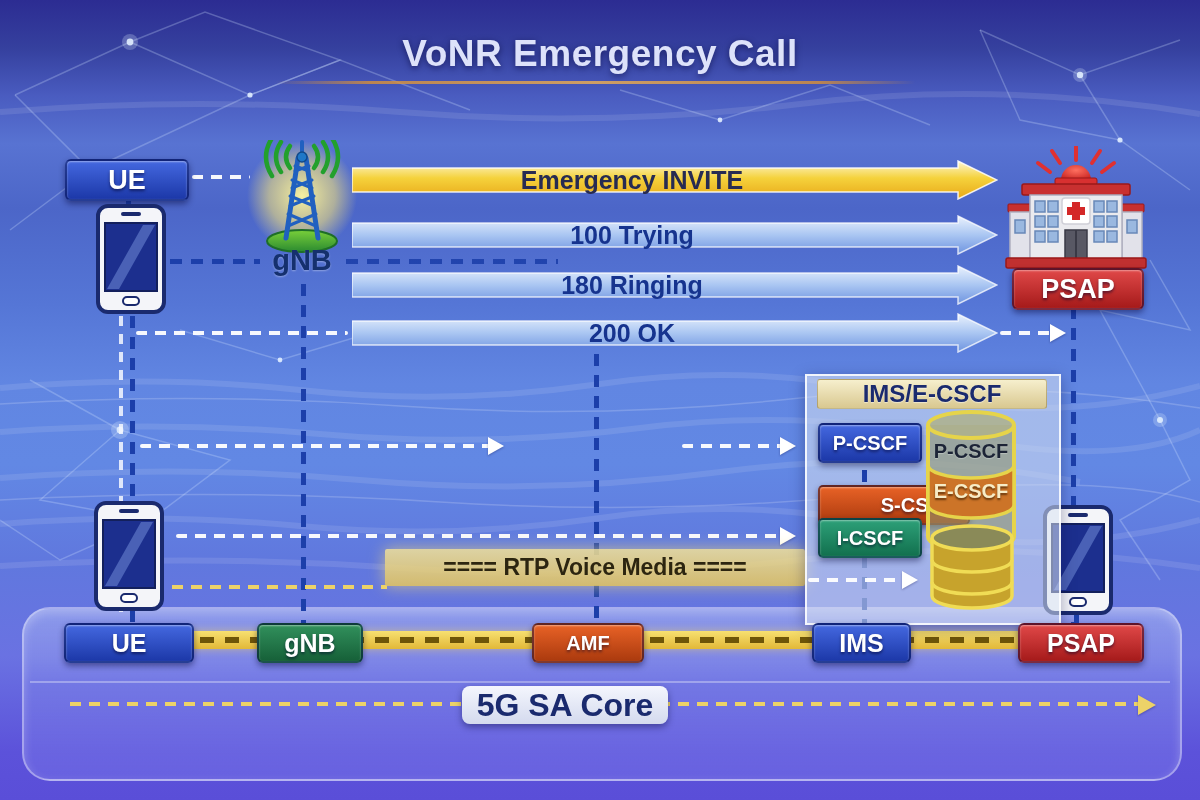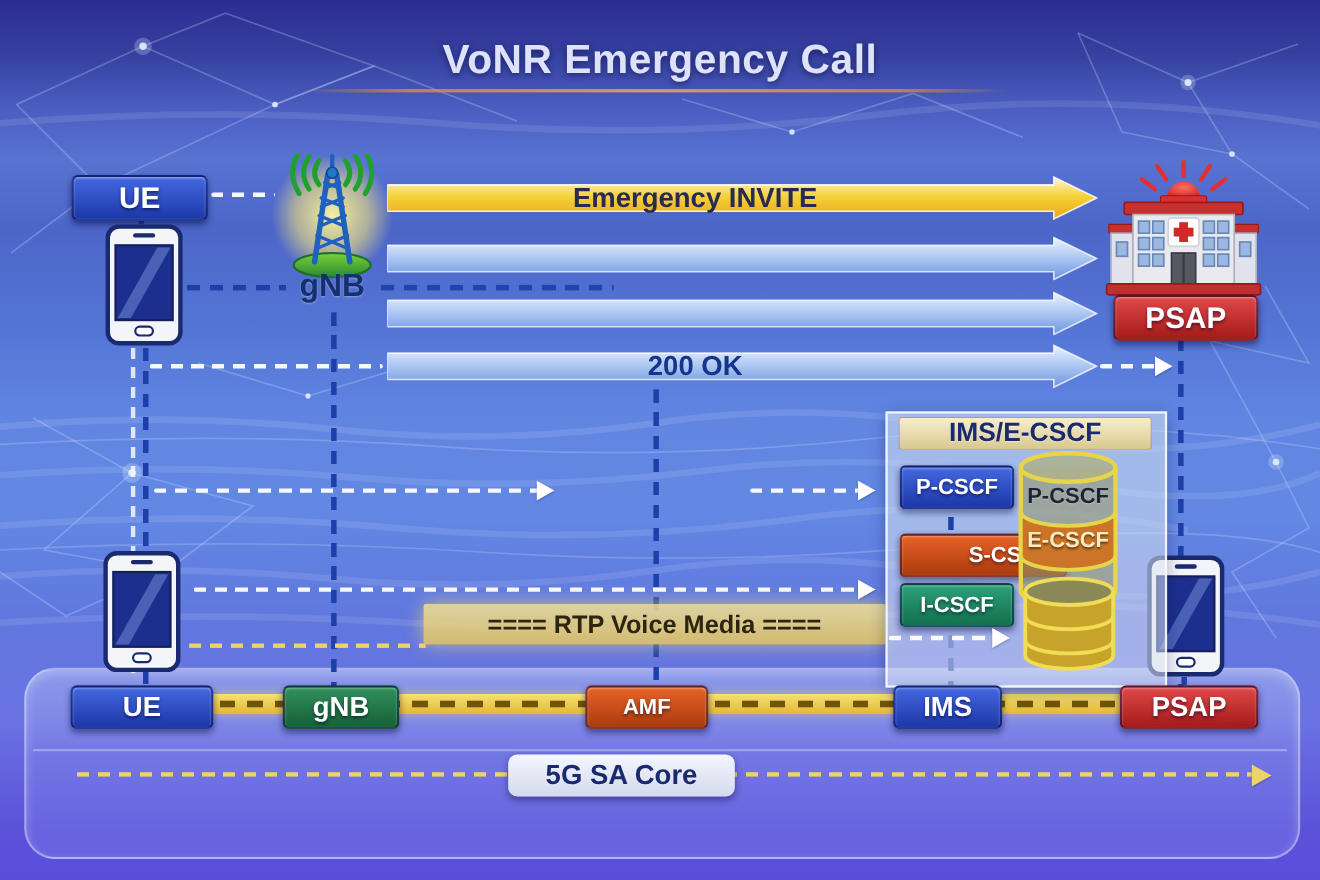--- a/index.html
+++ b/index.html
@@ -22,21 +22,21 @@
   .ah-gold{border-left-color:#ecd268;}
   
   .box{display:flex;align-items:center;justify-content:center;color:#fff;font-weight:700;
        border-radius:6px;border:2px solid rgba(5,10,60,.45);
        box-shadow:0 3px 6px rgba(0,0,50,.45), inset 0 1px 2px rgba(255,255,255,.45);
        text-shadow:0 2px 3px rgba(0,0,40,.55);}
   .b-blue{background:linear-gradient(180deg,#4468e0,#1c38a8);}
   .b-green{background:linear-gradient(180deg,#31905c,#166038);}
   .b-orange{background:linear-gradient(180deg,#e86226,#ab3a0e);}
   .b-red{background:linear-gradient(180deg,#e04848,#a51a1a);}
-  .b-teal{background:linear-gradient(180deg,#2da078,#12704e);margin-top:12px;}
+  .b-teal{background:linear-gradient(180deg,#2da078,#12704e);}
   
   .title{left:0;right:0;top:33px;text-align:center;font-size:37px;font-weight:700;color:#dde2fa;
          text-shadow:0 2px 6px rgba(10,10,60,.6);letter-spacing:.5px;}
   .gold-rule{left:275px;top:81px;width:640px;height:3px;
          background:linear-gradient(90deg,rgba(200,120,30,0),#d89038 15%,#f0b050 50%,#d89038 85%,rgba(200,120,30,0));opacity:.8;}
   .arrow-label{display:flex;align-items:center;justify-content:center;font-weight:700;font-size:25px;}
   .lbl-navy{color:#16338e;}
   .lbl-dark{color:#272b52;}
   .gnb-label{color:#15306e;font-weight:700;font-size:29px;text-shadow:0 1px 2px rgba(255,255,255,.35);}
   .panel{background:rgba(216,226,242,.55);border:2px solid rgba(255,255,255,.85);
@@ -45,21 +45,21 @@
          background:linear-gradient(180deg,#f6efcd,#d9c890);border:1px solid rgba(120,100,40,.4);border-radius:3px;
          text-shadow:0 1px 1px rgba(255,255,255,.5);}
   .cscf{width:100px;height:36px;font-size:20px;border-radius:5px;}
   .cyl-lbl{font-weight:700;font-size:20px;text-align:center;}
   .rtp-band{background:linear-gradient(180deg,rgba(248,230,150,.82),rgba(226,196,96,.88));
          box-shadow:0 0 16px rgba(245,220,120,.65);display:flex;align-items:center;justify-content:center;
          font-weight:700;font-size:23px;color:#2c2510;border-radius:2px;}
   .bottom-band{background:linear-gradient(180deg,#f7e070,#e2b838);border-radius:3px;
          box-shadow:0 0 10px rgba(240,210,100,.55);}
   .band-dash{height:6px;background:repeating-linear-gradient(90deg,#6e5508 0 14px,transparent 14px 25px);}
-  .core-box{display:flex;align-items:center;justify-content:center;font-weight:700;font-size:25px;color:#1a2a6e;
+  .core-box{display:flex;align-items:center;justify-content:center;font-weight:700;font-size:32px;color:#1a2a6e;
          background:linear-gradient(180deg,#f4f6fd,#d4daee);border-radius:8px;
          box-shadow:0 3px 7px rgba(0,0,50,.4);}
   .platform{left:22px;top:607px;width:1156px;height:170px;border-radius:28px;
          background:linear-gradient(180deg,rgba(200,210,250,.40),rgba(150,160,240,.28) 44%,rgba(125,125,235,.40));
          border:2px solid rgba(255,255,255,.40);box-shadow:inset 0 4px 10px rgba(255,255,255,.25);}
   .platform-edge{left:30px;top:681px;width:1140px;height:2px;background:rgba(255,255,255,.32);}
 </style>
 </head>
 <body>
 
@@ -163,24 +163,26 @@
           <stop offset="1" stop-color="#6e94e0"></stop>
       </linearGradient>
     </defs>
     <path d="M0,8 L606,8 L606,1 L645,20 L606,39 L606,32 L0,32 Z" fill="url(#g-gold)" stroke="rgba(255,255,255,.85)" stroke-width="1.5"></path>
   </svg>
   <div class="abs arrow-label lbl-dark" style="left:352px;top:160px;width:560px;height:40px;">Emergency INVITE</div>
 
   <svg class="abs" style="left:352px;top:215px;" width="646" height="40" viewBox="0 0 646 40">
     <path d="M0,8 L606,8 L606,1 L645,20 L606,39 L606,32 L0,32 Z" fill="url(#g-blue)" stroke="rgba(255,255,255,.75)" stroke-width="1.5"></path>
   </svg>
+  <div class="abs arrow-label lbl-navy" style="left:352px;top:215px;width:560px;height:40px;">100 Trying</div>
 
   <svg class="abs" style="left:352px;top:265px;" width="646" height="40" viewBox="0 0 646 40">
     <path d="M0,8 L606,8 L606,1 L645,20 L606,39 L606,32 L0,32 Z" fill="url(#g-blue)" stroke="rgba(255,255,255,.75)" stroke-width="1.5"></path>
   </svg>
+  <div class="abs arrow-label lbl-navy" style="left:352px;top:265px;width:560px;height:40px;">180 Ringing</div>
 
   <svg class="abs" style="left:352px;top:313px;" width="646" height="40" viewBox="0 0 646 40">
     <path d="M0,8 L606,8 L606,1 L645,20 L606,39 L606,32 L0,32 Z" fill="url(#g-blue)" stroke="rgba(255,255,255,.75)" stroke-width="1.5"></path>
   </svg>
   <div class="abs arrow-label lbl-navy" style="left:352px;top:313px;width:560px;height:40px;text-align:right;">200 OK</div>
 
   <div class="abs box b-blue" style="left:65px;top:159px;width:120px;height:38px;font-size:27px;">UE</div>
 
   <svg class="abs" style="left:95px;top:203px;" width="72" height="112" viewBox="0 0 72 112">
     <rect x="3" y="3" width="66" height="106" rx="10" fill="#f4f5f9" stroke="#1a2a6e" stroke-width="4"></rect>

